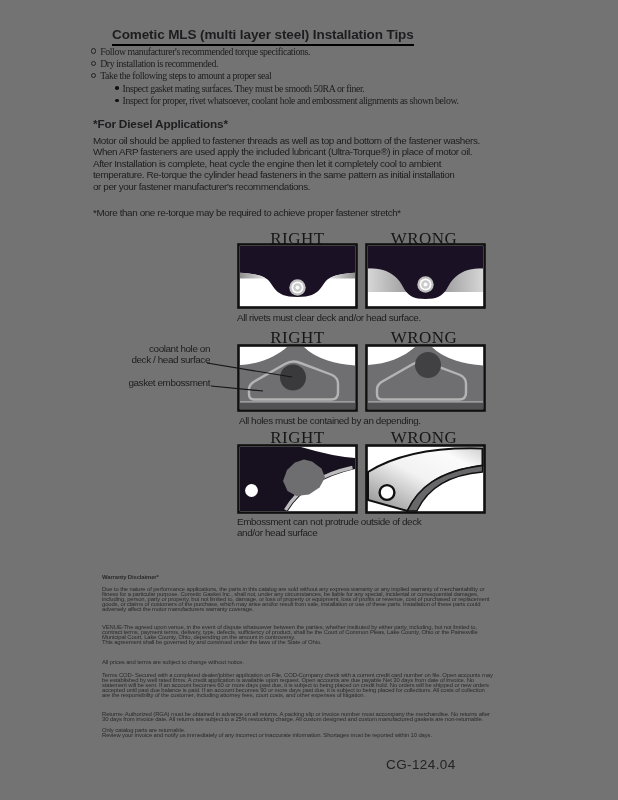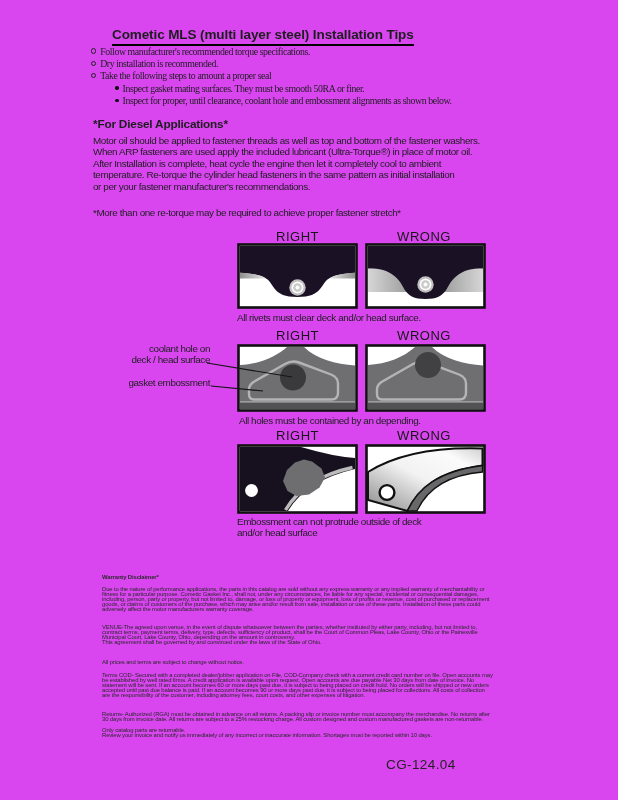--- a/index.html
+++ b/index.html
@@ -1,17 +1,17 @@
 <!DOCTYPE html>
 <html style="--text: #1d1d1f; --diagram-dark: #1b1124; --gasket-gray: #6f6f71; --embossment-line: #b4b4b4; --hole-dark: #3a3a3c;"><head>
 <meta charset="utf-8">
 <style>
   html,body { margin:0; padding:0; background:#ffffff; }
   .page {
-    position:relative; width:618px; height:800px; background:#d946ef;
+    position:relative; width:618px; height:800px; background:#737373;
     font-family:"Liberation Sans", sans-serif; color:var(--text, #1d1d1f);
     overflow:hidden;
   }
   .title {
     position:absolute; left:112px; top:27px; margin:0;
     font-size:13.5px; font-weight:bold; letter-spacing:-0.1px;
     border-bottom:2px solid #000; padding-bottom:2px; white-space:nowrap;
   }
   .bullets { position:absolute; left:91px; top:46px; font-size:9.8px; letter-spacing:-0.4px; }
   .brow { height:12.2px; line-height:12.2px; white-space:nowrap;font-family:Liberation Serif, serif; }
@@ -21,21 +21,21 @@
   .dot  { width:3.6px; height:3.6px; background:#111; border-radius:50%; }
 
   .h-diesel { position:absolute; left:93px; top:117px; font-size:11.8px; font-weight:bold; letter-spacing:-0.2px; }
   .para { position:absolute; left:93px; width:470px; font-size:9.9px; line-height:11.4px;
           letter-spacing:-0.4px; white-space:pre-line; }
   #para-oil  { top:135px; }
   #para-heat { top:158px; }
   #para-note { top:207px; }
 
   .dg-labels { position:absolute; left:237px; width:250px; display:flex;
-               font-size:13px; letter-spacing:0.5px; color:#161616; }
+               font-size:17px; letter-spacing:0.5px; color:#161616;font-family:Liberation Serif, serif; }
   .dg-labels .lab-l { width:121px; text-align:center; }
   .dg-labels .lab-r { width:118px; margin-left:7px; text-align:center; }
   #labels-1 { top:229px; } #labels-2 { top:328px; } #labels-3 { top:428px; }
 
   svg.box { position:absolute; display:block; }
 
   .caption { position:absolute; font-size:9.9px; letter-spacing:-0.4px; line-height:11.2px; white-space:pre-line; }
   #cap-1 { left:237px; top:312px; }
   #cap-2 { left:239px; top:415px; }
   #cap-3 { left:237px; top:516px; }
@@ -63,21 +63,21 @@
 
 <div class="page">
 
   <h1 class="title">Cometic MLS (multi layer steel) Installation Tips</h1>
 
   <div class="bullets">
     <div class="brow"><span class="mk ring"></span><span>Follow manufacturer's recommended torque specifications.</span></div>
     <div class="brow"><span class="mk ring"></span><span>Dry installation is recommended.</span></div>
     <div class="brow"><span class="mk ring"></span><span>Take the following steps to amount a proper seal</span></div>
     <div class="brow sub"><span class="mk dot"></span><span>Inspect gasket mating surfaces.  They must be smooth 50RA or finer.</span></div>
-    <div class="brow sub"><span class="mk dot"></span><span>Inspect for proper, until clearance, coolant hole and embossment alignments as shown below.</span></div>
+    <div class="brow sub"><span class="mk dot"></span><span>Inspect for proper, rivet whatsoever, coolant hole and embossment alignments as shown below.</span></div>
   </div>
 
   <div class="h-diesel">*For Diesel Applications*</div>
   <div class="para" id="para-oil">Motor oil should be applied to fastener threads as well as top and bottom of the fastener washers.
 When ARP fasteners are used apply the included lubricant (Ultra-Torque®) in place of motor oil.</div>
   <div class="para" id="para-heat">After Installation is complete, heat cycle the engine then let it completely cool to ambient
 temperature. Re-torque the cylinder head fasteners in the same pattern as initial installation
 or per your fastener manufacturer's recommendations.</div>
   <div class="para" id="para-note">*More than one re-torque may be required to achieve proper fastener stretch*</div>
 

